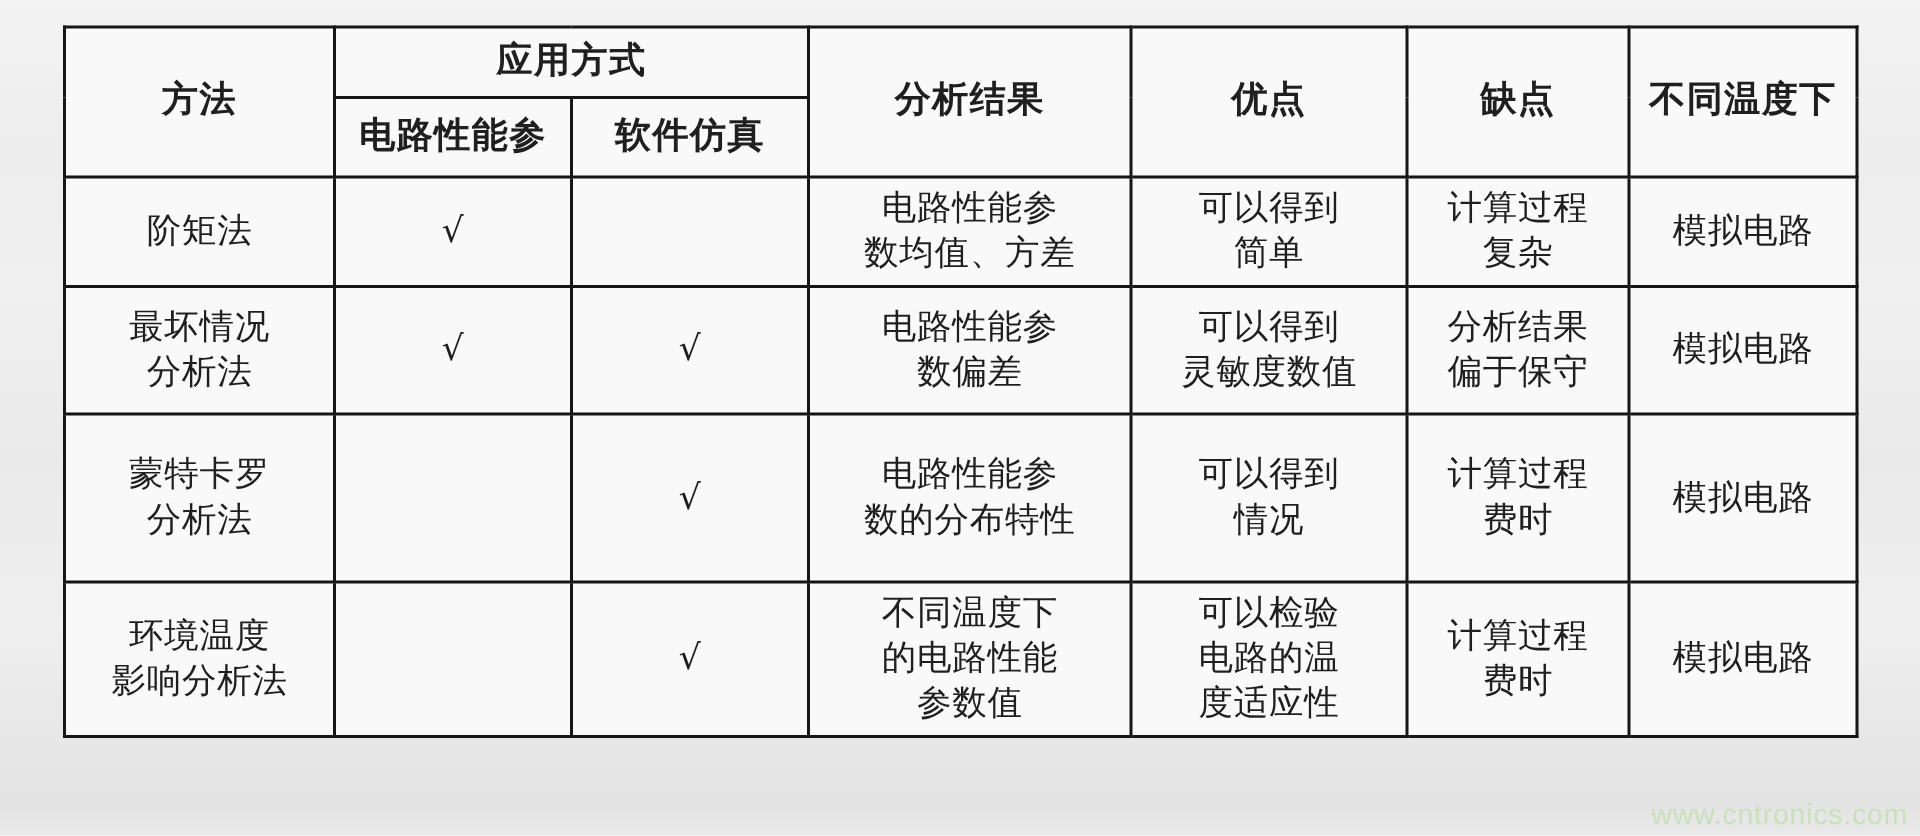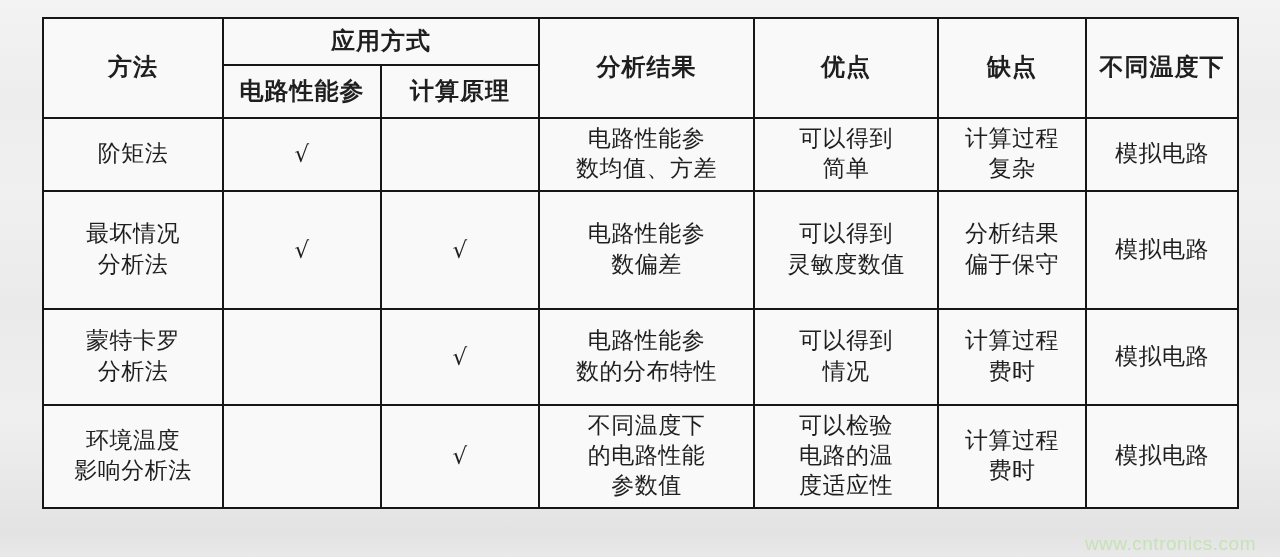--- a/index.html
+++ b/index.html
@@ -46,33 +46,33 @@
   }
 
   table.methods td {
     font-size: 23px;
     letter-spacing: 0.5px;
   }
 
   tr.hdr-top    { height: 47px; }
   tr.hdr-sub    { height: 53px; }
   tr.row-1      { height: 71px; }
-  tr.row-2      { height: 118px; }
-  tr.row-3      { height: 96px; }
+  tr.row-2      { height: 85px; }
+  tr.row-3      { height: 112px; }
   tr.row-4      { height: 102px; }
 
   td.check {
     font-size: 30px;
     font-family: "DejaVu Sans", sans-serif;
     color: #2a2a2a;
   }
 
   .watermark {
     position: absolute;
-    right: 24px;
+    right: 8px;
     bottom: 2px;
     font-family: "Liberation Sans", "DejaVu Sans", sans-serif;
     font-size: 19px;
     color: #c7e1b8;
     letter-spacing: 0.5px;
   }
 </style>
 </head>
 <body>
 
@@ -90,21 +90,21 @@
     <tr class="hdr-top">
       <th rowspan="2">方法</th>
       <th colspan="2">应用方式</th>
       <th rowspan="2">分析结果</th>
       <th rowspan="2">优点</th>
       <th rowspan="2">缺点</th>
       <th rowspan="2">不同温度下</th>
     </tr>
     <tr class="hdr-sub">
       <th>电路性能参</th>
-      <th>计算原理</th>
+      <th>软件仿真</th>
     </tr>
   </thead>
   <tbody>
     <tr class="row-1">
       <td>阶矩法</td>
       <td class="check">√</td>
       <td class="check"></td>
       <td>电路性能参
 数均值、方差</td>
       <td>可以得到

